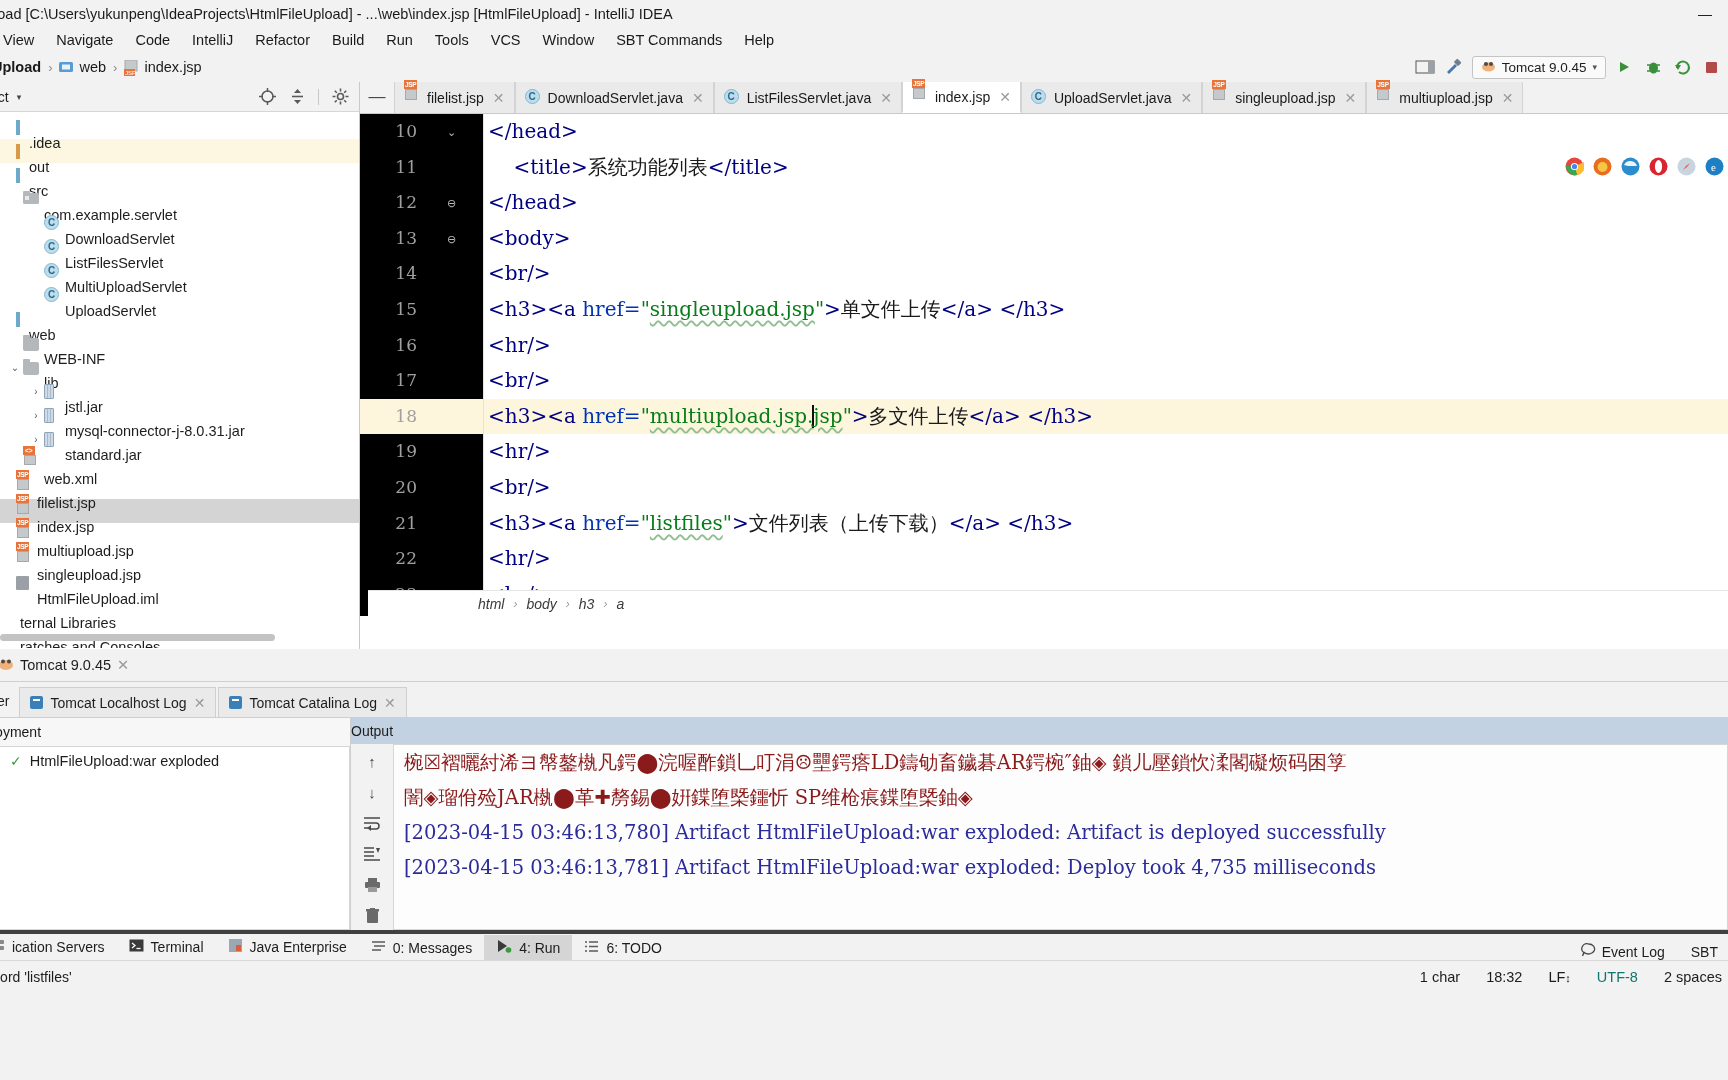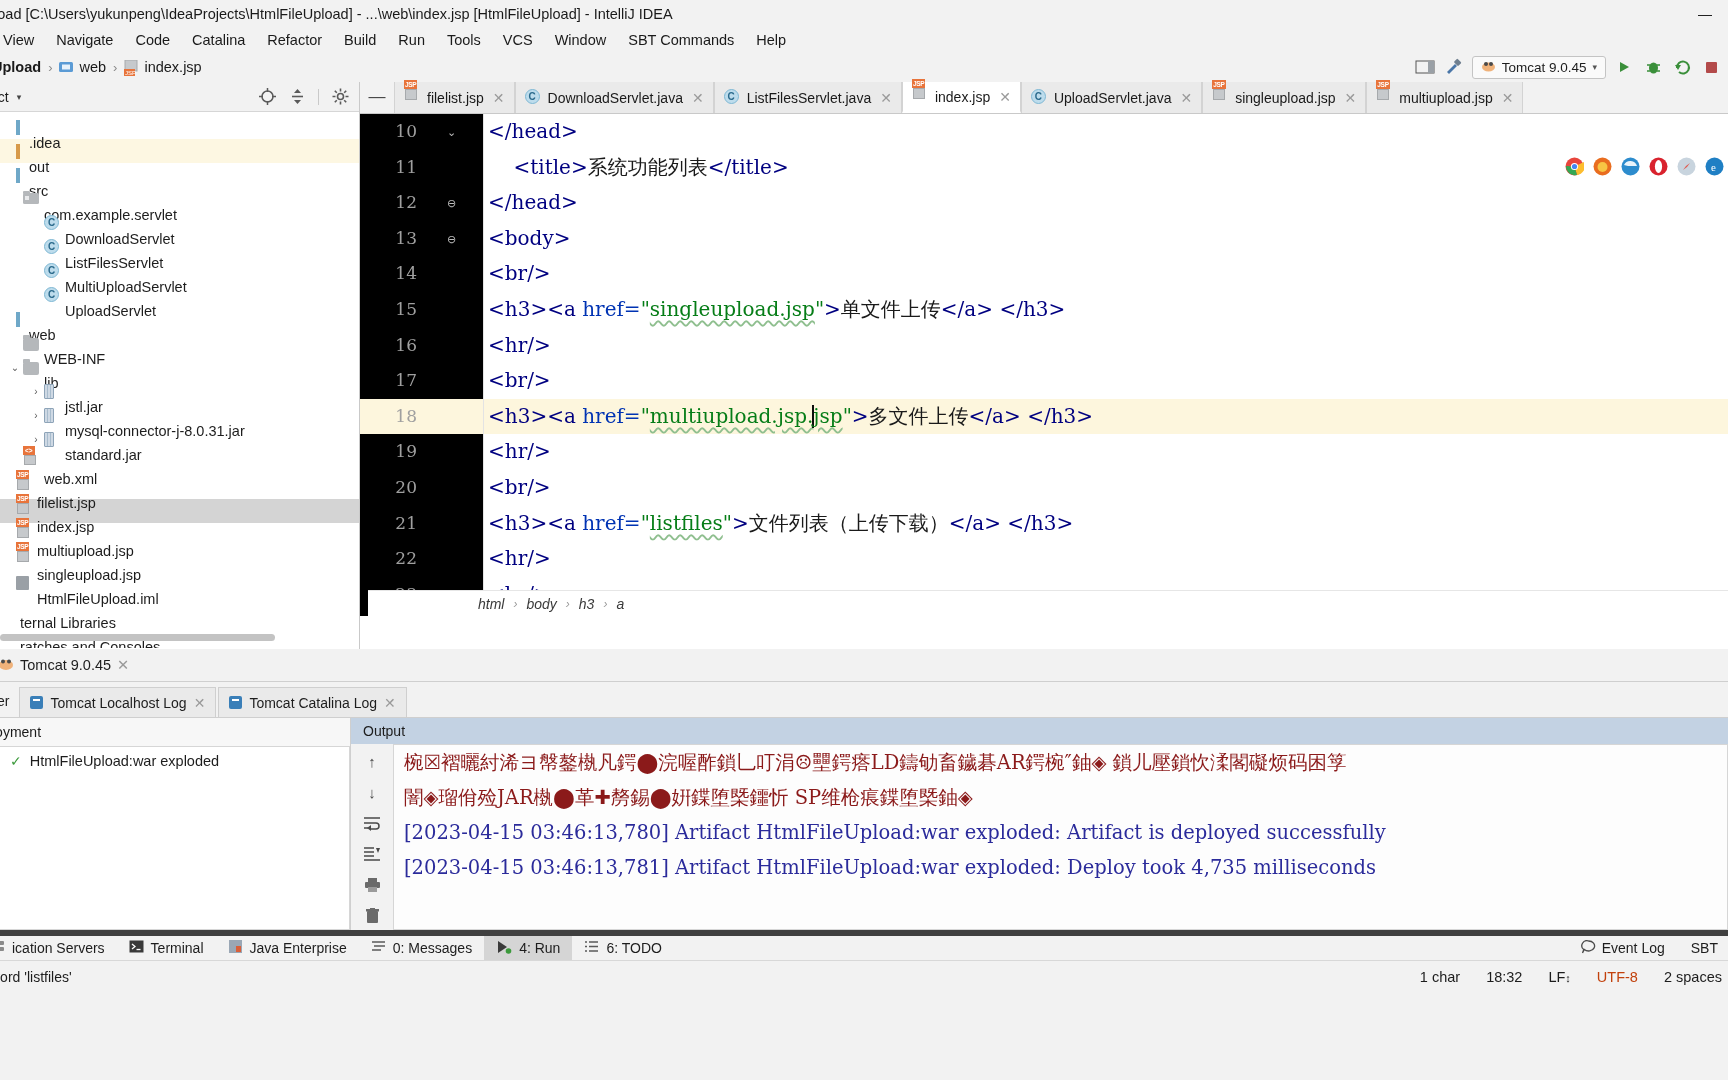--- a/index.html
+++ b/index.html
@@ -192,69 +192,69 @@
 
   .run-body { display:flex; height: 212px; }
   .deploy-col { width:351px; background:#f7f7f7; border-right:1px solid #cfcfcf; }
   .deploy-head { height:28px; display:flex; align-items:center; font-size:14px; padding-left:0px; color:#1a1a1a;}
   .deploy-head span { margin-left:-8px; }
   .deploy-list { background:#fff; height:184px; border:1px solid #d6d6d6; border-left:none; }
   .deploy-item { display:flex; align-items:center; gap:8px; font-size:14.5px; height:28px; padding-left:10px;}
   .check { color:#3c9a3c; font-size:14px; }
 
   .output-col { flex:1; display:flex; flex-direction:column; }
-  .output-head { height:28px; background:#c3d2e3; display:flex; align-items:center; font-size:14px; padding-left:12px; }
+  .output-head { height:28px; background:#c3d2e3; display:flex; align-items:center; font-size:14px; padding-left:0; }
   .console-row { display:flex; flex:1; }
   .console-toolbar { width:42px; background:#f2f2f2; display:flex; flex-direction:column; align-items:center; gap:3px; padding-top:3px;}
   .ct-btn { width:30px; height:28px; display:flex; align-items:center; justify-content:center; color:#4a4a4a; font-size:15px;}
   .console {
     flex:1; background:#fdfdfd; border:1px solid #d6d6d6; overflow:hidden; position:relative;
     font-family:"DejaVu Serif", serif; font-size:19.5px; line-height:35px; white-space:nowrap;
   }
   .garble { color:#8b1a1a; padding-left:10px; }
   .logline { color:#2b2b9b; padding-left:10px; }
 
   
   .bottombar {
     position:absolute; top:930px; left:0; width:1728px; height:30px;
-    background:#f2f2f2; display:flex; align-items:center; border-top:6px solid #404040;
+    background:#f2f2f2; display:flex; align-items:flex-end; border-top:4px solid #404040;
   }
   .bt-item { display:flex; align-items:center; gap:7px; font-size:14px; padding:4px 12px; white-space:nowrap;}
   .bt-item.active { background:#d5d5d5; }
   .bt-item.first { margin-left:-22px; }
   .bt-right { margin-left:auto; display:flex; align-items:center; gap:6px; padding-right:10px; font-size:14px;}
 
   
   .statusbar {
     position:absolute; top:960px; left:0; width:1728px; height:32px;
     background:#f2f2f2; display:flex; align-items:center; border-top:1px solid #d8d8d8;
   }
   .sb-left { font-size:14px; margin-left:-10px; }
   .sb-right { margin-left:auto; display:flex; align-items:center; gap:26px; padding-right:6px; font-size:14.5px;}
-  .sb-dim { color:#c2410c; }
+  .sb-dim { color:#0f766e; }
 
   .tri-play { width:0;height:0;border-left:9px solid #3a8f3a;border-top:5px solid transparent;border-bottom:5px solid transparent;}
 </style>
 </head>
 <body>
 
 <div class="app">
 
   <div class="titlebar">
     <div class="titlebar-text">pload [C:\Users\yukunpeng\IdeaProjects\HtmlFileUpload] - ...\web\index.jsp [HtmlFileUpload] - IntelliJ IDEA</div>
     <div class="win-controls">
       <div class="win-btn">—</div>
     </div>
   </div>
 
   <div class="menubar">
     <div class="menu-item first">View</div>
     <div class="menu-item">Navigate</div>
     <div class="menu-item">Code</div>
-    <div class="menu-item">Catalina</div>
+    <div class="menu-item">IntelliJ</div>
     <div class="menu-item">Refactor</div>
     <div class="menu-item">Build</div>
     <div class="menu-item">Run</div>
     <div class="menu-item">Tools</div>
     <div class="menu-item">VCS</div>
     <div class="menu-item">Window</div>
     <div class="menu-item">SBT Commands</div>
     <div class="menu-item">Help</div>
   </div>
 

